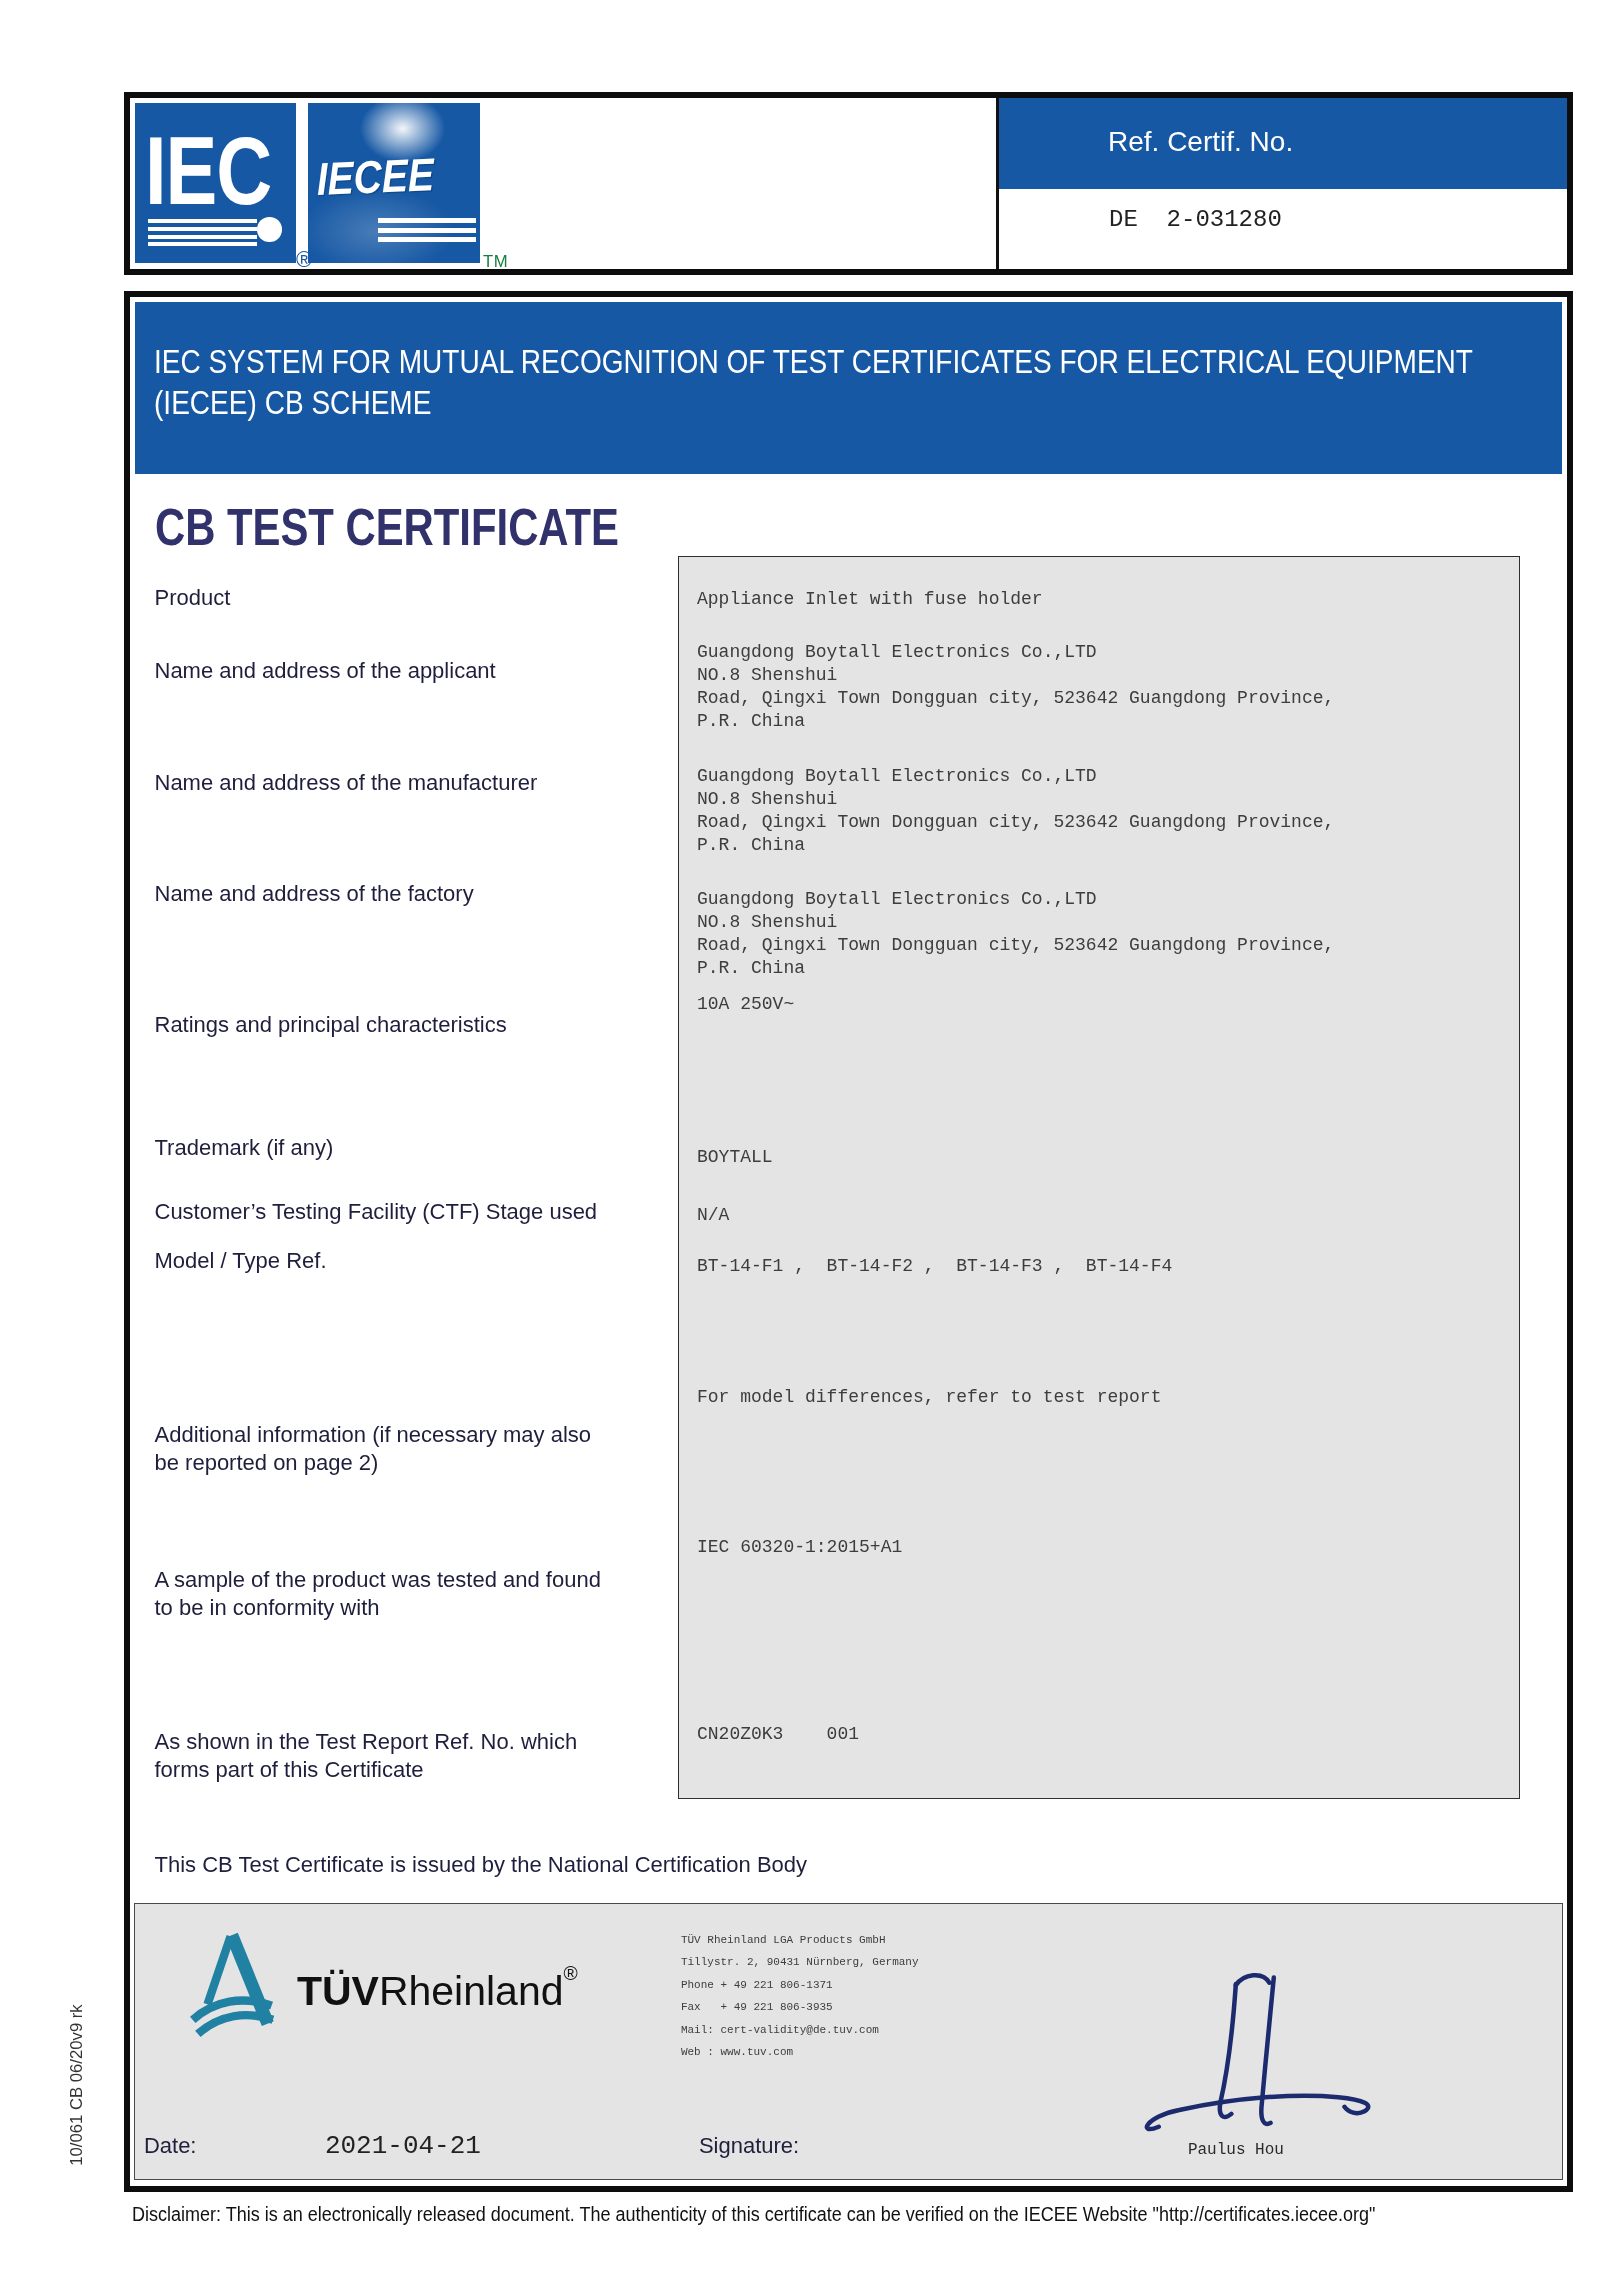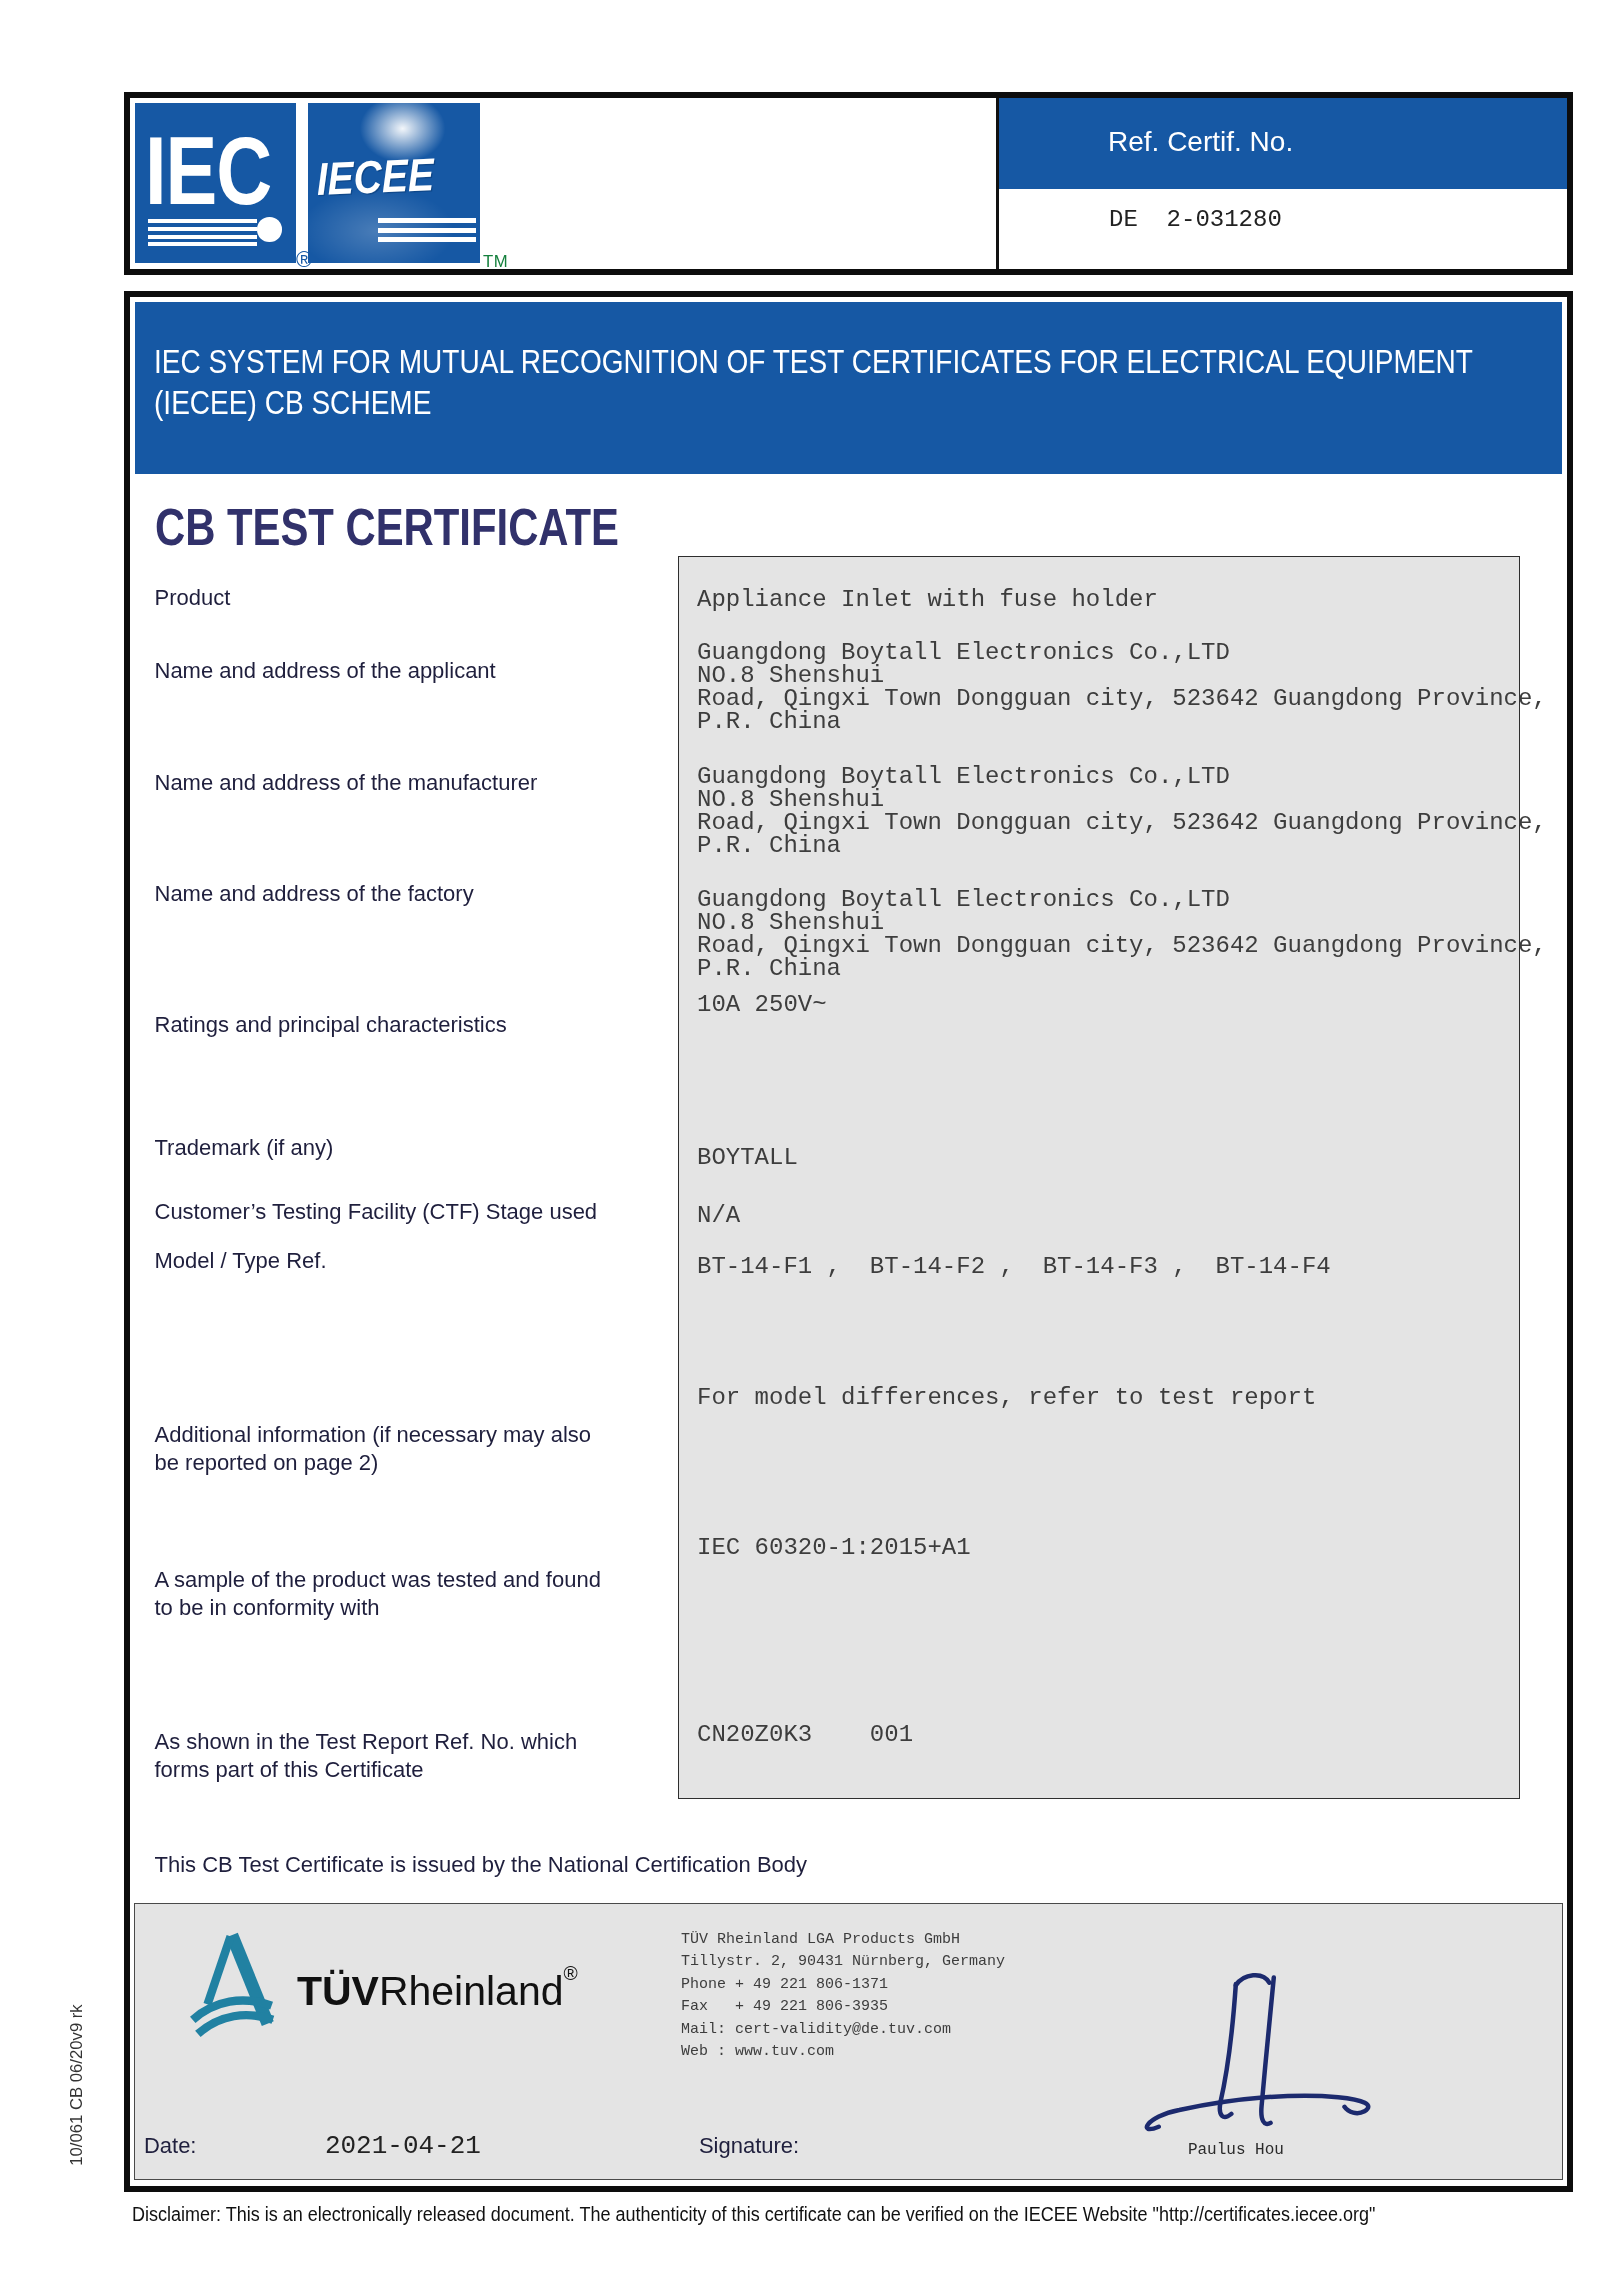--- a/index.html
+++ b/index.html
@@ -38,34 +38,34 @@
   .blue-banner .bl{display:block;margin-left:19.3px;color:#fff;font-size:33px;line-height:41px;
             transform:scaleX(.85);transform-origin:0 50%;white-space:nowrap;}
   .blue-banner .bl:first-child{margin-top:39px;}
   .doc-title{position:absolute;left:24.5px;top:201px;font-size:51px;font-weight:bold;color:#31316b;
             transform:scaleX(.82);transform-origin:0 0;white-space:nowrap;}
 
   .field-label{position:absolute;left:24.5px;width:528px;font-size:22px;line-height:28px;color:#1f1f3d;}
   .field-label.narrow{width:450px;margin-top:36px;}
   .gray-box{position:absolute;left:548px;top:259px;width:840px;height:1241px;
             background:#e4e4e4;border:1.9px solid #2e2e2e;}
-  .val{position:absolute;left:18px;font-family:"Liberation Mono",monospace;font-size:24px;
+  .val{position:absolute;left:18px;font-family:"Liberation Mono",monospace;font-size:18px;
        line-height:23px;color:#3d3d3d;white-space:pre;}
 
   .issued-line{position:absolute;left:24.5px;top:1555px;font-size:22px;color:#1f1f3d;}
 
   
   .footer-panel{position:absolute;left:3.9px;right:3.9px;top:1606px;height:275px;
                 background:#e4e4e4;border:1.3px solid #4a4a4a;}
   .tuv-logo{position:absolute;left:55px;top:26px;}
   .tuv-wordmark{position:absolute;left:162px;top:59px;font-size:41px;color:#111;white-space:nowrap;text-align:center;}
   .tuv-wordmark b{font-weight:bold;}
   .tuv-wordmark sup{font-size:19.3px;vertical-align:24.5px;}
   .contact{position:absolute;left:546px;top:24.5px;font-family:"Liberation Mono",monospace;
-           font-size:15px;line-height:22.5px;color:#3d3d3d;white-space:pre;}
+           font-size:11px;line-height:22.5px;color:#3d3d3d;white-space:pre;}
   .sig-svg{position:absolute;left:1007px;top:62px;}
   .signer{position:absolute;left:1053px;top:237px;font-family:"Liberation Mono",monospace;
           font-size:16px;color:#2a2a2a;}
   .date-label{position:absolute;left:9px;top:229px;font-size:22px;color:#1f1f3d;}
   .date-value{position:absolute;left:190px;top:227px;font-family:"Liberation Mono",monospace;
           font-size:26px;color:#222;}
   .sign-label{position:absolute;left:564px;top:229px;font-size:22px;color:#1f1f3d;}
 
   
   .disclaimer{position:absolute;left:132px;top:2203px;font-size:20px;color:#111;

